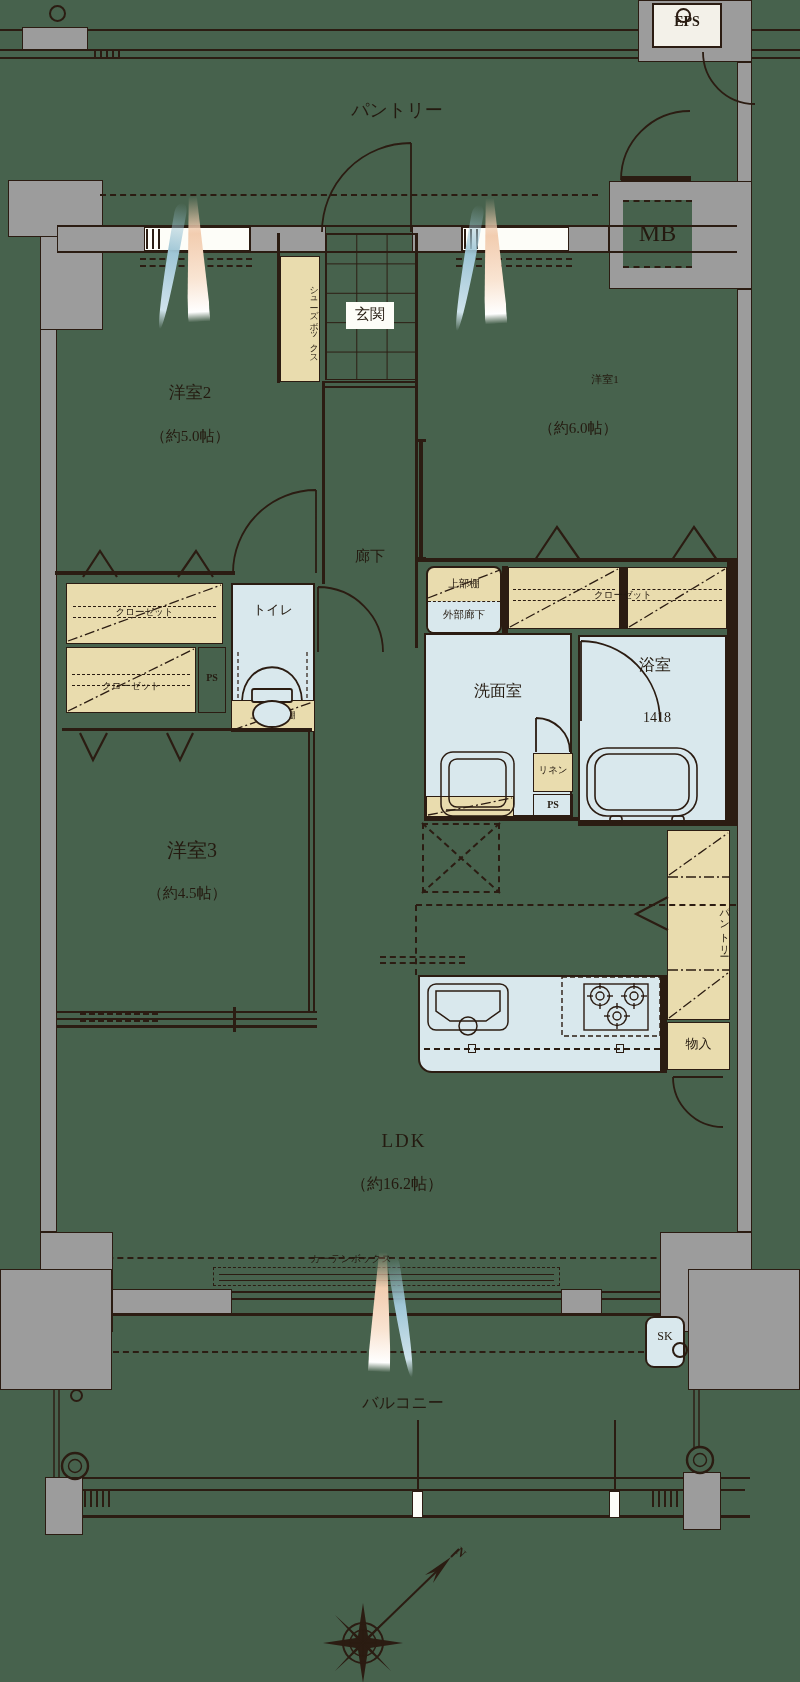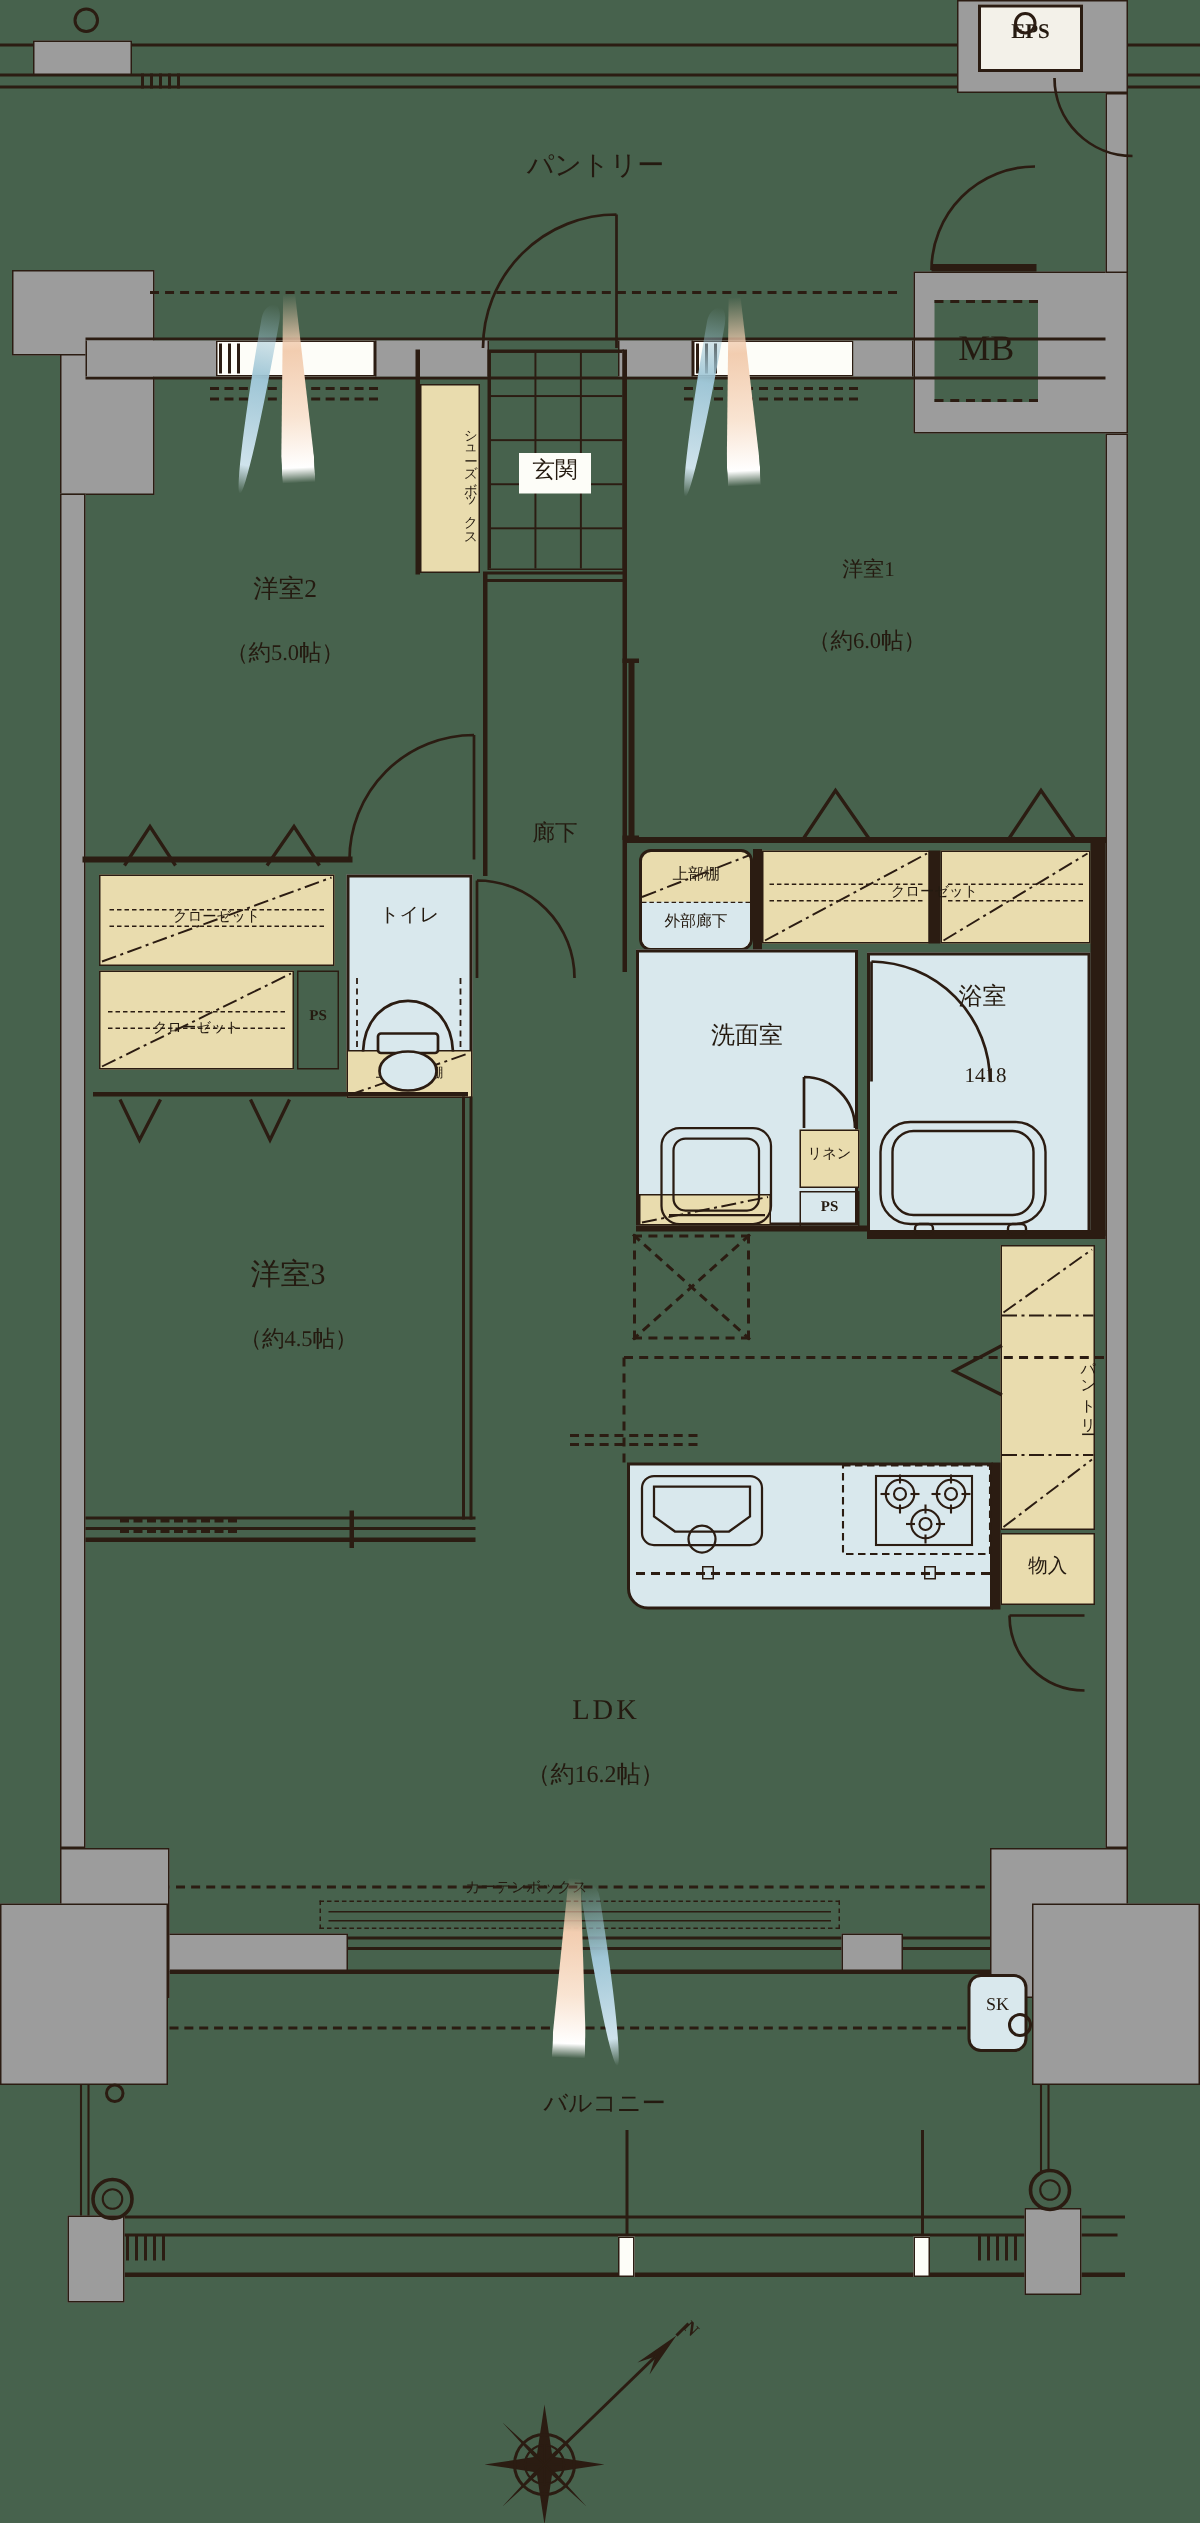--- a/index.html
+++ b/index.html
@@ -83,24 +83,24 @@
 
   <div class="line" style="left:322px;top:382px;width:3px;height:202px"></div>
   <div class="line" style="left:415px;top:233px;width:3px;height:415px"></div>
   <div class="line" style="left:419px;top:441px;width:4px;height:118px"></div>
   <div class="line" style="left:415px;top:439px;width:11px;height:3px"></div>
   <div class="line" style="left:415px;top:557px;width:11px;height:3px"></div>
   <div class="lbl" style="left:337px;top:548px;width:66px;font-size:15px">廊下</div>
 
   <div class="lbl" style="left:130px;top:383px;width:120px;font-size:17px">洋室2</div>
   <div class="lbl" style="left:115px;top:428px;width:150px;font-size:15px">（約5.0帖）</div>
-  <div class="lbl" style="left:518px;top:373px;width:122px;font-size:14px">洋室1</div>
+  <div class="lbl" style="left:544px;top:373px;width:122px;font-size:11px">洋室1</div>
   <div class="lbl" style="left:500px;top:420px;width:156px;font-size:15px">（約6.0帖）</div>
   <div class="lbl" style="left:132px;top:839px;width:120px;font-size:20px">洋室3</div>
-  <div class="lbl" style="left:124px;top:885px;width:150px;font-size:15px">（約4.5帖）</div>
+  <div class="lbl" style="left:112px;top:885px;width:150px;font-size:15px">（約4.5帖）</div>
 
   <div class="line" style="left:55px;top:571px;width:180px;height:4px"></div>
   <div class="beige" style="left:66px;top:583px;width:157px;height:61px">
     <div class="dashH" style="top:22px"></div>
       <div class="dashH" style="top:33px"></div>
   </div>
   <div class="lbl" style="left:66px;top:607px;width:157px;font-size:9.5px">クローゼット</div>
   <div class="beige" style="left:66px;top:647px;width:130px;height:66px">
     <div class="dashH" style="top:26px"></div>
       <div class="dashH" style="top:37px"></div>

